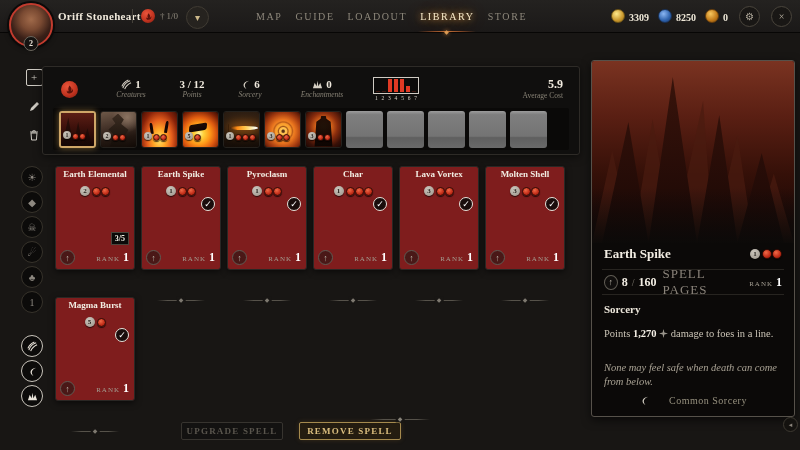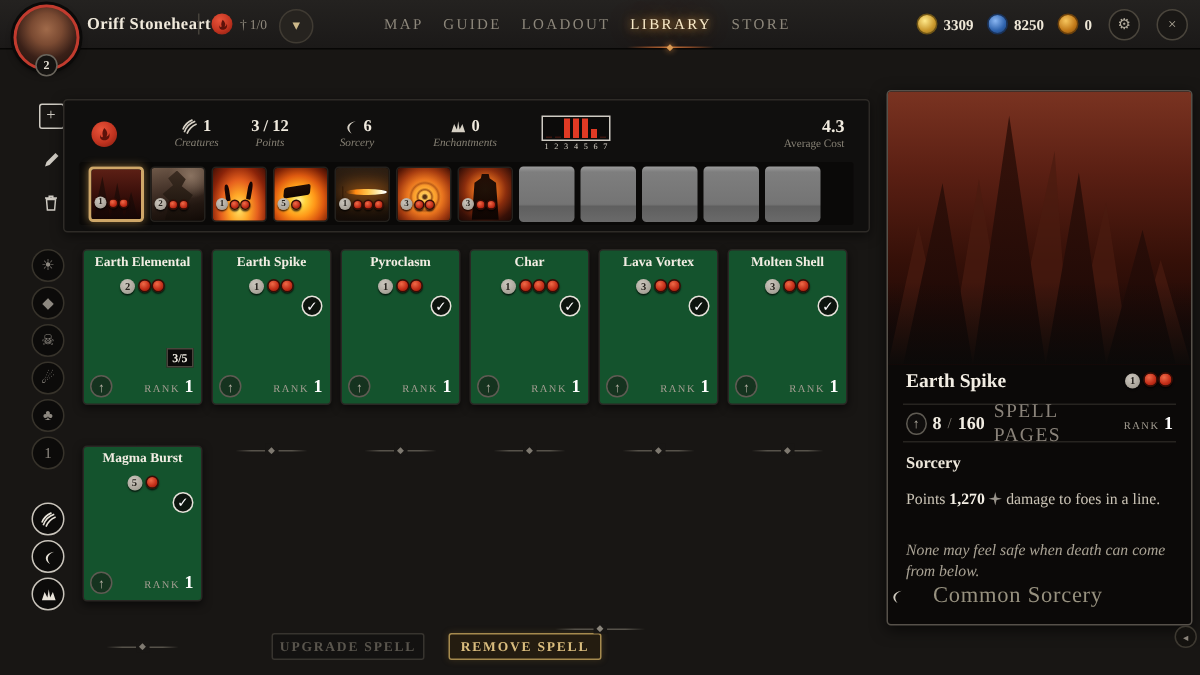--- a/index.html
+++ b/index.html
@@ -56,21 +56,21 @@
   .deck-head{position:absolute;left:0;right:0;top:0;height:40px;display:flex;align-items:center;padding:4px 14px 0 18px;box-sizing:border-box;}
   .deck-titles{flex:0 0 144px;}
   .deck-title{font-size:13px;font-weight:bold;color:#f2ece0;line-height:1.1;}
   .deck-subtitle{font-size:8px;color:#8a837a;}
   .deck-element{flex:0 0 44px;}
   .deck-element .element-coin{width:17px;height:17px;}
   .stat{text-align:center;line-height:1.15;}
   .stat-top{display:flex;align-items:center;justify-content:center;gap:3px;font-size:11px;font-weight:bold;color:#f0eade;}
   .stat-top svg{width:11px;height:11px;color:#d6d0c4;}
   .stat-label{font-size:7.5px;color:#868074;font-style:italic;}
-  .stat.creatures{width:52px;}.stat.points{width:46px;margin-left:0;}
+  .stat.creatures{width:52px;}.stat.points{width:46px;margin-left:12px;}
   .stat.sorcery{width:46px;margin-left:12px;}.stat.enchant{width:74px;margin-left:12px;}
   .histo{margin-left:14px;width:50px;}
   .histo-box{width:46px;height:17px;border:1px solid #cfcbc3;display:flex;align-items:flex-end;justify-content:space-between;padding:1px 2px;box-sizing:border-box;background:#0c0b0a;}
   .hbar{width:4px;background:#e03a24;}
   .hbar[data-h="0"]{height:1px;background:#3a150e;}
   .hbar[data-h="1"]{height:6px;}
   .hbar[data-h="2"]{height:13px;}
   .histo-labels{width:46px;display:flex;justify-content:space-between;padding:1px 2px;box-sizing:border-box;}
   .histo-labels span{font-size:5.5px;color:#d8d3c8;}
   .deck-average{margin-left:auto;text-align:right;line-height:1.15;padding-right:2px;}
@@ -96,21 +96,21 @@
 
   
   .filter-rail{position:absolute;left:21px;top:166px;width:22px;}
   .filter-btn{width:20px;height:20px;border-radius:50%;background:#0c0b0a;border:1px solid #37332b;
           color:#8d8880;font-size:10px;display:flex;align-items:center;justify-content:center;margin-bottom:3px;}
   .filter-btn svg{width:11px;height:11px;}
   .filter-btn.typ{border-color:#c9c4bb;color:#e8e3d9;}
   .filter-gap{height:19px;}
 
   
-  .card{position:absolute;width:80px;height:104px;background:#14532d;border:1px solid #2a2724;border-radius:3px;box-sizing:border-box;box-shadow:0 2px 6px rgba(0,0,0,.55);font-family:Liberation Serif, serif;}
+  .card{position:absolute;width:80px;height:104px;background:#7f1d1d;border:1px solid #2a2724;border-radius:3px;box-sizing:border-box;box-shadow:0 2px 6px rgba(0,0,0,.55);font-family:Liberation Serif, serif;}
   .card-head{height:27px;text-align:center;padding-top:3px;position:relative;z-index:3;}
   .card-name{font-size:9px;font-weight:bold;color:#f2ede3;line-height:1.1;white-space:nowrap;}
   .cost-row{display:flex;justify-content:center;align-items:center;gap:2px;margin-top:2px;}
   .card-art{position:absolute;top:28px;left:1px;right:1px;bottom:21px;}
   .art{position:relative;overflow:hidden;}
   .art::before,.art::after{content:"";position:absolute;}
   .art-fade{position:absolute;left:0;right:0;bottom:0;height:24px;z-index:3;
           background:linear-gradient(transparent,rgba(11,10,9,.95));}
   .check{position:absolute;top:30px;right:5px;width:14px;height:14px;border-radius:50%;z-index:5;
           background:rgba(12,11,10,.88);border:1.5px solid #e6e2da;color:#fff;font-size:9px;
@@ -180,22 +180,22 @@
           border-top:1px solid #272420;border-bottom:1px solid #272420;padding:0 2px;}
   .pages-current,.pages-total{font-size:12px;font-weight:bold;color:#f2ede3;}
   .pages-divider{font-size:10px;color:#7e796f;}
   .pages-label{font-size:13px;letter-spacing:1px;color:#8a837a;text-transform:uppercase;margin-left:2px;}
   .detail-meta .rank-wrap{margin-left:auto;}
   .detail-type{position:absolute;top:242px;left:12px;font-size:11px;font-weight:bold;color:#ece6da;}
   .detail-desc{position:absolute;top:266px;left:12px;right:12px;font-size:10.5px;color:#cac3b5;line-height:1.35;}
   .detail-desc b{color:#f4efe5;}
   .spark-icon{display:inline-block;vertical-align:-1px;}
   .detail-flavor{position:absolute;top:300px;left:12px;right:12px;font-size:10.5px;font-style:italic;color:#a9a294;line-height:1.35;}
-  .detail-footer{position:absolute;bottom:10px;left:0;right:0;display:flex;align-items:center;gap:19px;
-          font-size:15px;color:#97917f;letter-spacing:.5px;}
+  .detail-footer{position:absolute;bottom:10px;left:0;right:0;display:flex;align-items:center;justify-content:center;gap:19px;
+          font-size:10px;color:#97917f;letter-spacing:.5px;}
   .detail-footer svg{width:11px;height:11px;color:#cfcabf;}
   .detail-ornament{position:absolute;left:50%;top:415px;transform:translateX(-50%);width:60px;height:8px;z-index:5;
           background:linear-gradient(90deg,transparent,#56524a 22%,#56524a 78%,transparent) center/100% 1px no-repeat;}
   .detail-ornament::after{content:"◆";position:absolute;left:50%;top:50%;transform:translate(-50%,-52%);
           font-size:6px;color:#8a857b;background:#181614;padding:0 2px;}
   .collapse-btn{position:absolute;left:783px;top:417px;width:13px;height:13px;border-radius:50%;
           border:1px solid #3d3931;background:#14120f;color:#8a837a;font-size:7px;
           display:flex;align-items:center;justify-content:center;}
 
   
@@ -336,21 +336,21 @@
           <span>1</span>
             <span>2</span>
           <span>3</span>
             <span>4</span>
           <span>5</span>
             <span>6</span>
           <span>7</span>
         </div>
       </div>
       <div class="deck-average">
-        <div class="avg-value">4.3</div>
+        <div class="avg-value">5.9</div>
         <div class="avg-label">Average Cost</div>
       </div>
     </div>
 
     <div class="deck-strip">
       <div class="thumb" data-sel="true">
         <div class="art" data-art="earth-spike"></div>
         <div class="thumb-cost">
             <span class="cost-num">1</span>
             <span><span class="pip"></span><span class="pip"></span></span>

